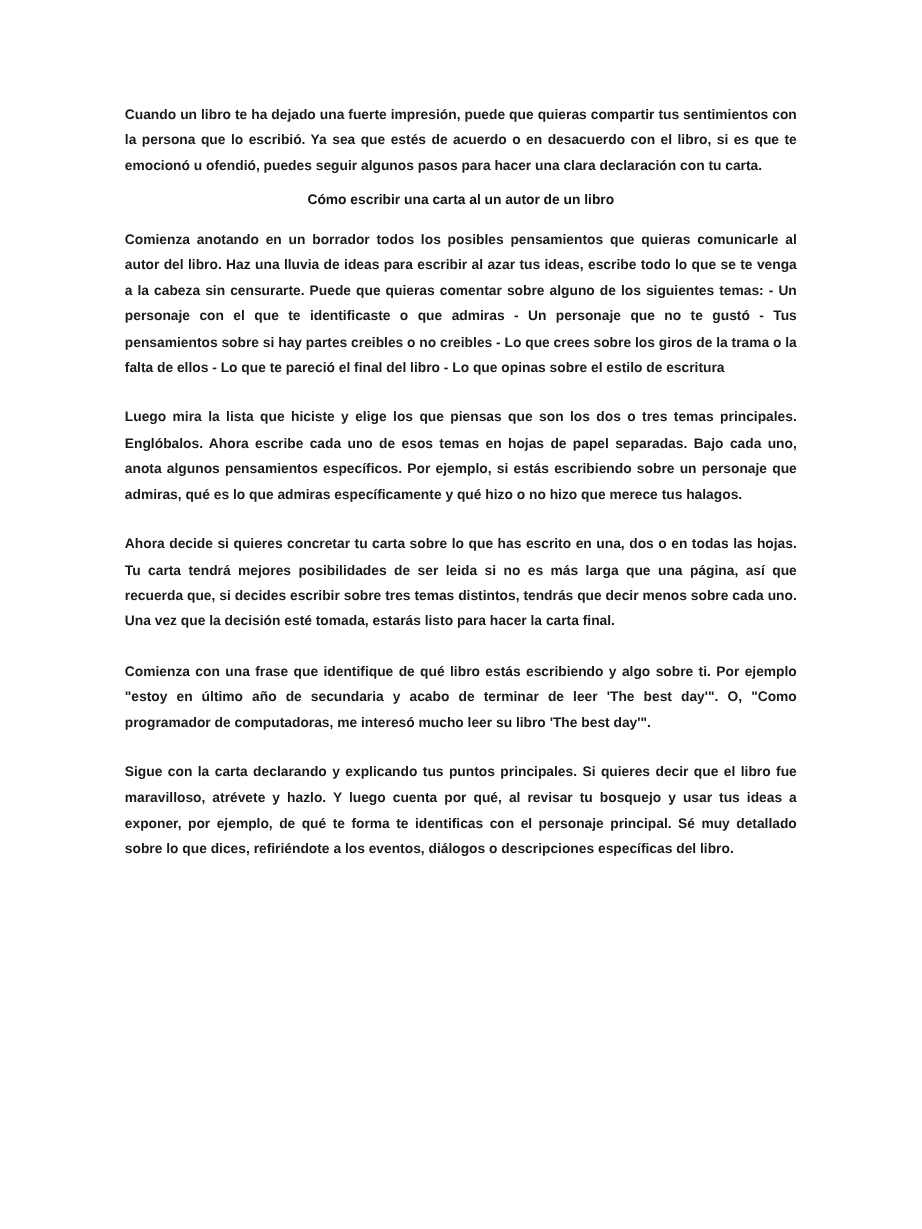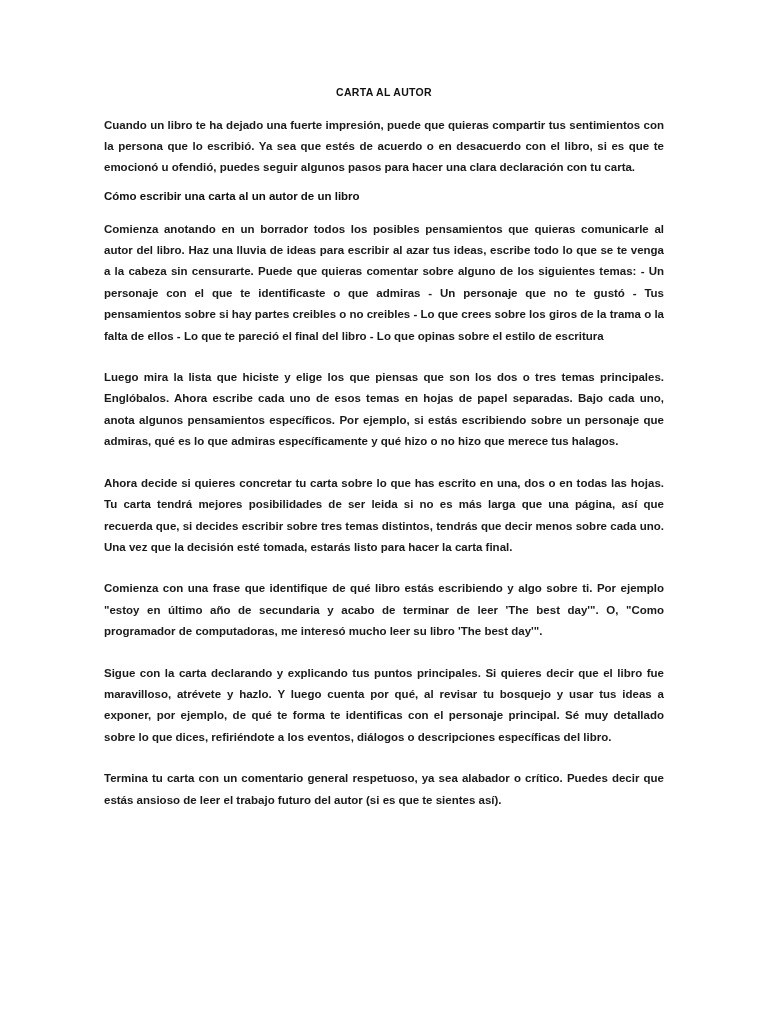--- a/index.html
+++ b/index.html
@@ -35,21 +35,21 @@
     text-align: center;
     letter-spacing: 0.3px;
     margin: 0 0 16px 0;
     line-height: 1.2;
     color: #111111;
   }
 
   .subheading {
     font-size: 11.5px;
     font-weight: bold;
-    text-align: left;
+    text-align: center;
     margin: 0;
     padding: 0;
     line-height: 1.55;
     color: #111111;
   }
 
   p.para {
     font-size: 11.5px;
     font-weight: bold;
     text-align: justify;
@@ -69,21 +69,20 @@
   .para-last-line-left {
     text-align-last: left;
   }
 </style>
 </head>
 <body>
 
 <div class="page">
   <div class="content">
 
-    <h1 class="doc-title">CARTA AL AUTOR</h1>
 
     <p class="para">Cuando un libro te ha dejado una fuerte impresión, puede que quieras compartir tus sentimientos con la persona que lo escribió. Ya sea que estés de acuerdo o en desacuerdo con el libro, si es que te emocionó u ofendió, puedes seguir algunos pasos para hacer una clara declaración con tu carta.</p>
 
     <div class="gap-sm"></div>
 
     <h2 class="subheading">Cómo escribir una carta al un autor de un libro</h2>
 
     <div class="gap-md"></div>
 
     <p class="para">Comienza anotando en un borrador todos los posibles pensamientos que quieras comunicarle al autor del libro. Haz una lluvia de ideas para escribir al azar tus ideas, escribe todo lo que se te venga a la cabeza sin censurarte. Puede que quieras comentar sobre alguno de los siguientes temas: - Un personaje con el que te identificaste o que admiras - Un personaje que no te gustó - Tus pensamientos sobre si hay partes creibles o no creibles - Lo que crees sobre los giros de la trama o la falta de ellos - Lo que te pareció el final del libro - Lo que opinas sobre el estilo de escritura</p>
@@ -99,16 +98,15 @@
     <div class="gap-lg"></div>
 
     <p class="para">Comienza con una frase que identifique de qué libro estás escribiendo y algo sobre ti. Por ejemplo "estoy en último año de secundaria y acabo de terminar de leer 'The best day'". O, "Como programador de computadoras, me interesó mucho leer su libro 'The best day'".</p>
 
     <div class="gap-lg"></div>
 
     <p class="para">Sigue con la carta declarando y explicando tus puntos principales. Si quieres decir que el libro fue maravilloso, atrévete y hazlo. Y luego cuenta por qué, al revisar tu bosquejo y usar tus ideas a exponer, por ejemplo, de qué te forma te identificas con el personaje principal. Sé muy detallado sobre lo que dices, refiriéndote a los eventos, diálogos o descripciones específicas del libro.</p>
 
     <div class="gap-lg"></div>
 
-    <p class="para para-last-line-left">Termina tu carta con un comentario general respetuoso, ya sea alabador o crítico. Puedes decir que estás ansioso de leer el trabajo futuro del autor (si es que te sientes así).</p>
 
   </div>
 </div>
 
 </body></html>

